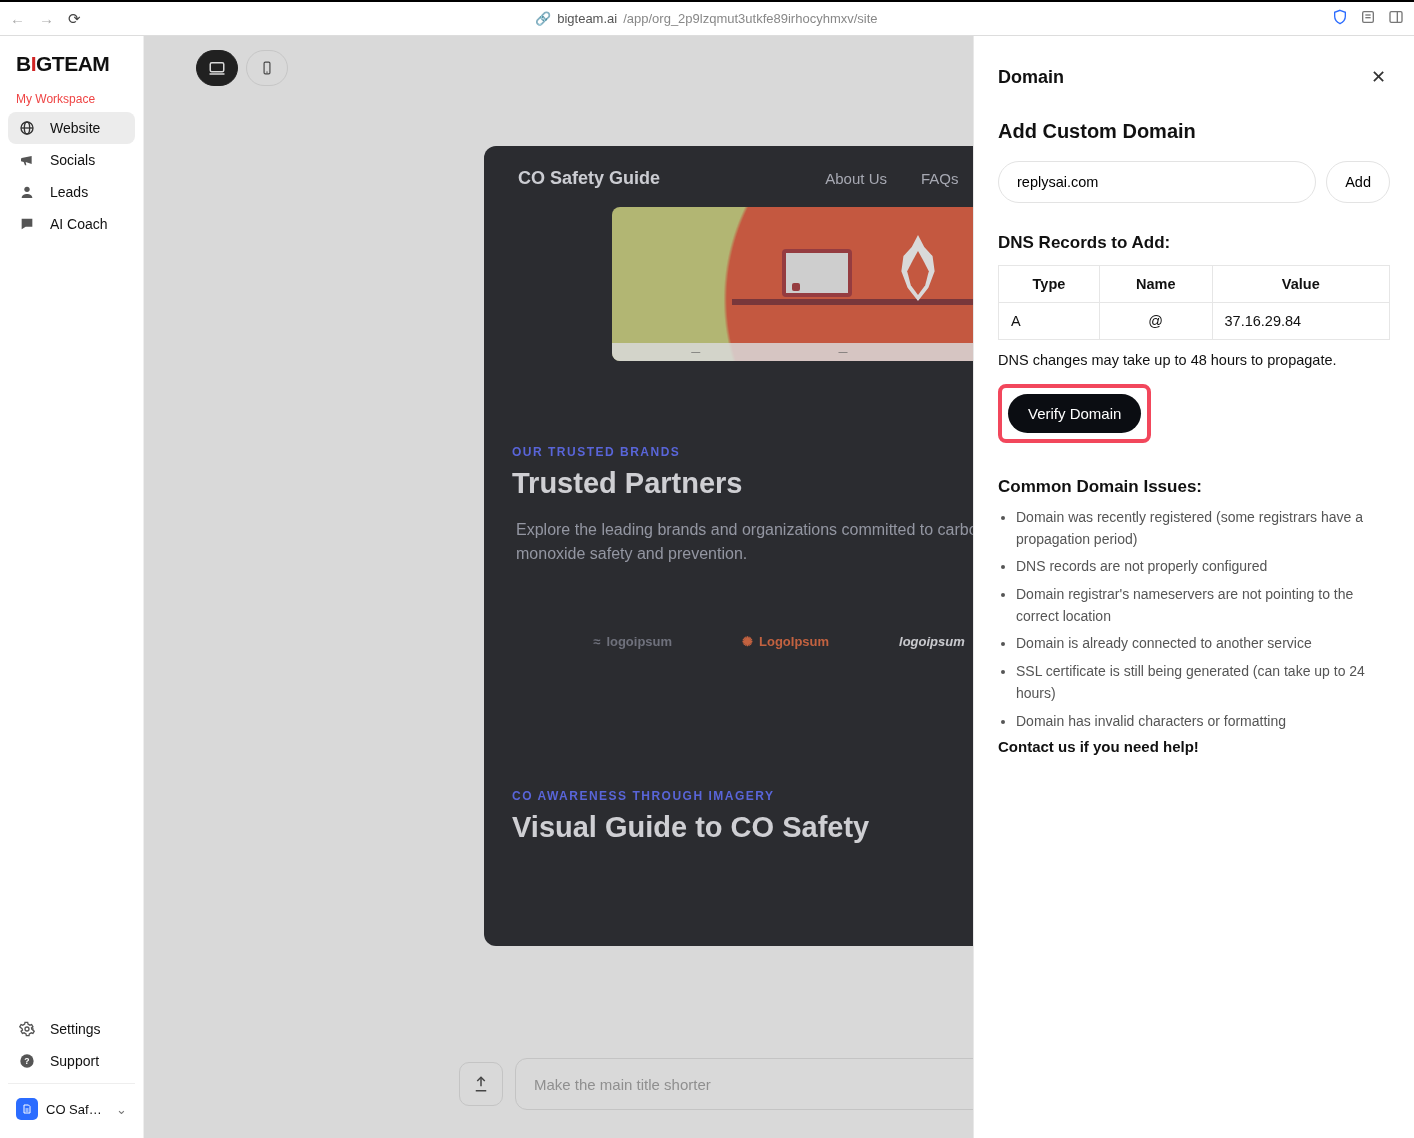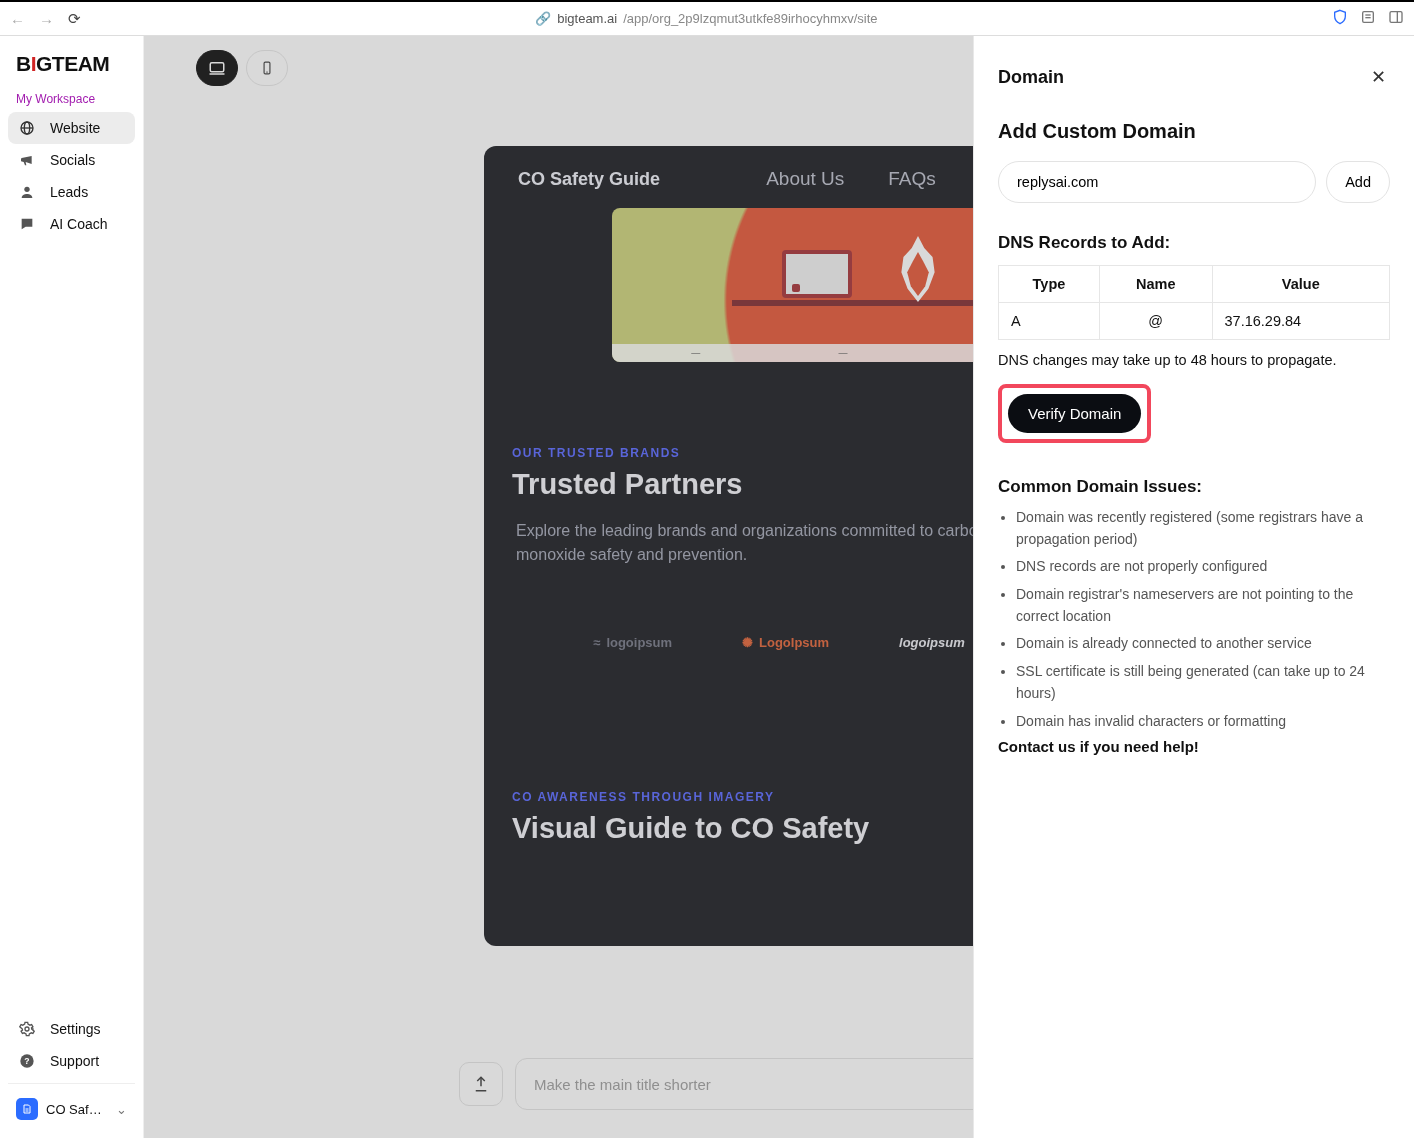--- a/index.html
+++ b/index.html
@@ -19,21 +19,21 @@
   .chrome .right-icons svg { width: 16px; height: 16px; }
 
   
   .app { flex: 1; display: flex; min-height: 0; position: relative; background: #fff; }
 
   .sidebar {
     width: 144px; border-right: 1px solid #eee; display: flex; flex-direction: column; padding: 10px 8px;
   }
   .logo { font-weight: 900; font-size: 21px; letter-spacing: -0.5px; padding: 6px 8px 14px; }
   .logo .i-dot { color: #d02424; }
-  .ws-label { font-size: 12px; color: #a21caf; padding: 2px 8px 6px; }
+  .ws-label { font-size: 12px; color: #ef4444; padding: 2px 8px 6px; }
   .nav-item {
     display: flex; align-items: center; gap: 14px; padding: 8px 10px; border-radius: 8px; font-size: 14px; cursor: pointer;
   }
   .nav-item.active { background: #ececec; font-weight: 500; }
   .nav-item .ic { width: 18px; display: inline-flex; justify-content: center; color: #555; }
   .sidebar .spacer { flex: 1; }
   .sidebar hr { border: none; border-top: 1px solid #eee; margin: 6px 0; }
 
   .project-switcher {
     display: flex; align-items: center; gap: 8px; padding: 8px; font-size: 13px;
@@ -62,21 +62,21 @@
   .undo-redo .btn {
     width: 44px; height: 36px; border-radius: 999px; border: 1px solid #e5e5e5; background: #fff; display: flex; align-items: center; justify-content: center; color: #444;
   }
   .undo-redo .btn.disabled { color: #bbb; }
 
   .preview-frame {
     width: 590px; height: 800px; border-radius: 12px; background: #0f1016; overflow: hidden; position: relative; margin-top: 46px; color: #d5d7e0;
   }
   .pv-header { display: flex; align-items: center; justify-content: space-between; padding: 22px 34px 0; }
   .pv-title { font-weight: 700; font-size: 18px; color: #eceef5; }
-  .pv-nav { display: flex; gap: 44px; font-size: 19px; color: #b9bcc9; }
+  .pv-nav { display: flex; gap: 34px; font-size: 15px; color: #b9bcc9; }
   .pv-hero {
     margin: 18px 0 0 128px; height: 154px; background: #c9cf72; border-radius: 8px 0 0 8px; position: relative; overflow: hidden;
   }
   .pv-hero .sun { position: absolute; inset: 0; background: radial-gradient(circle at 70% 60%, #e24d2b 0 62%, transparent 63%); }
   .pv-hero .flame { position:absolute; right: 130px; top: 28px; width: 52px; height: 66px; background: #fff; clip-path: polygon(50% 0,62% 18%,78% 32%,82% 55%,70% 80%,50% 100%,30% 80%,18% 55%,22% 32%,38% 18%); }
   .pv-hero .flame-inner { position:absolute; right: 138px; top: 44px; width: 36px; height: 44px; background:#e24d2b; clip-path: polygon(50% 0,65% 22%,80% 46%,70% 78%,50% 100%,30% 78%,20% 46%,35% 22%); }
   .pv-hero .device { position:absolute; left: 170px; top: 42px; width: 70px; height: 48px; border: 4px solid #a1262c; border-radius: 4px; background: #f0f0f0; }
   .pv-hero .device::after { content:""; position:absolute; left:6px; top:30px; width:8px; height:8px; background:#a1262c; border-radius:2px; }
   .pv-hero .shelf { position:absolute; left:120px; right:60px; top:92px; height:6px; background:#7a1f24; }
   .pv-hero .captions { position:absolute; bottom:0; left:0; right:0; height:18px; background: rgba(255,255,255,.85); display:flex; justify-content:space-around; font-size:9px; color:#555; align-items:center; padding: 0 10px; }

